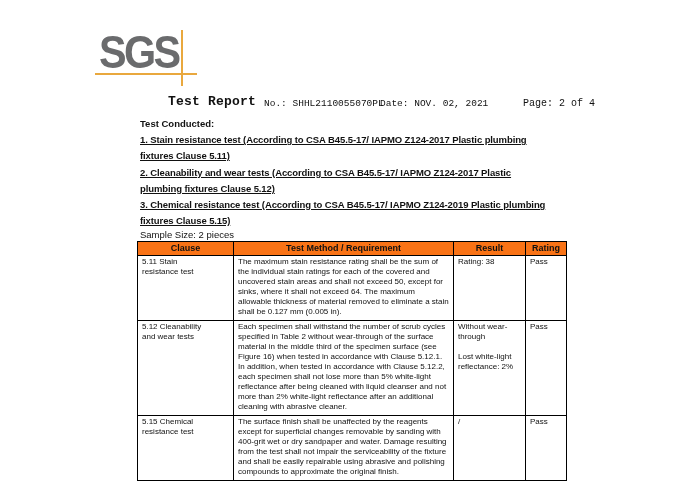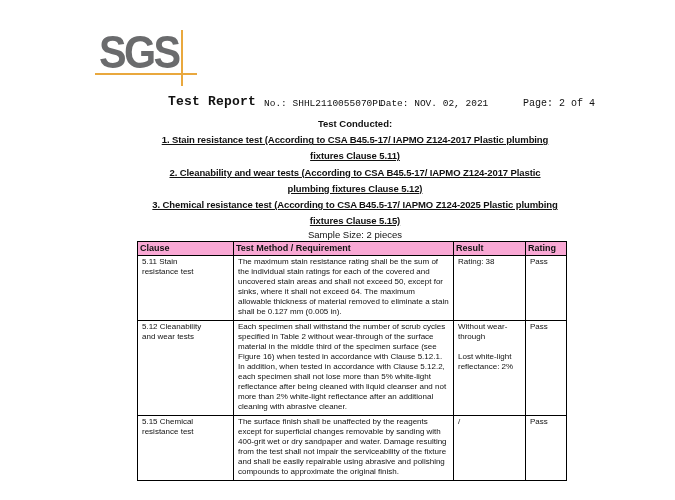--- a/index.html
+++ b/index.html
@@ -27,21 +27,21 @@
   .logo-hline { position:absolute; left:95px; top:73px; width:102px; height:2px; background:#e9a83e; }
 
   
   .report-header { position:absolute; top:94px; left:0; width:675px; height:16px;font-family:Liberation Mono, monospace; }
   .rh-title { position:absolute; left:168px; top:0; font-weight:bold; font-size:13px; letter-spacing:0.2px; }
   .rh-no    { position:absolute; left:257px; top:4px; font-size:9.5px;padding-left:7px; }
   .rh-date  { position:absolute; left:380px; top:4px; font-size:9.5px; }
   .rh-page  { position:absolute; left:523px; top:4px; font-size:10px; }
 
   
-  .content { position:absolute; left:140px; top:116px; width:430px;text-align:center; }
+  .content { position:absolute; left:140px; top:116px; width:430px; }
   .tc-heading { font-weight:bold; font-size:9.5px; line-height:16.2px; }
   .tc-line {
     font-weight:bold;
     font-size:9.5px;
     line-height:16.2px;
     text-decoration:underline;
     white-space:nowrap;
     letter-spacing:-0.1px;
   }
   .sample-size { font-size:9.5px; line-height:11px; }
@@ -51,24 +51,24 @@
     position:absolute; left:137px; top:241px;
     width:429px;
     border-collapse:collapse;
     table-layout:fixed;
   }
   .report-table th, .report-table td {
     border:1px solid #000;
     vertical-align:top;
   }
   .report-table th {
-    background:#f9a8d4;
+    background:#f97316;
     font-weight:bold;
     font-size:9px;
-    text-align:left;
+    text-align:center;
     padding:1px 2px;
     height:11px;
   }
   .report-table td {
     font-size:8px;
     line-height:10px;
     padding:1px 4px 3px 4px;
     white-space:pre-line;
     margin-left:8px;
   }
@@ -92,21 +92,21 @@
   <span class="rh-date">Date: NOV. 02, 2021</span>
   <span class="rh-page">Page: 2 of 4</span>
 </div>
 
 <div class="content">
   <div class="tc-heading">Test Conducted:</div>
   <div class="tc-line">1. Stain resistance test (According to CSA B45.5-17/ IAPMO Z124-2017 Plastic plumbing</div>
   <div class="tc-line">fixtures Clause 5.11)</div>
   <div class="tc-line">2. Cleanability and wear tests (According to CSA B45.5-17/ IAPMO Z124-2017 Plastic</div>
   <div class="tc-line">plumbing fixtures Clause 5.12)</div>
-  <div class="tc-line">3. Chemical resistance test (According to CSA B45.5-17/ IAPMO Z124-2025 Plastic plumbing</div>
+  <div class="tc-line">3. Chemical resistance test (According to CSA B45.5-17/ IAPMO Z124-2019 Plastic plumbing</div>
   <div class="tc-line">fixtures Clause 5.15)</div>
   <div class="sample-size">Sample Size: 2 pieces</div>
 </div>
 
 <table class="report-table">
   <colgroup>
     <col class="col-clause">
       <col class="col-method">
       <col class="col-result">
       <col class="col-rating">

